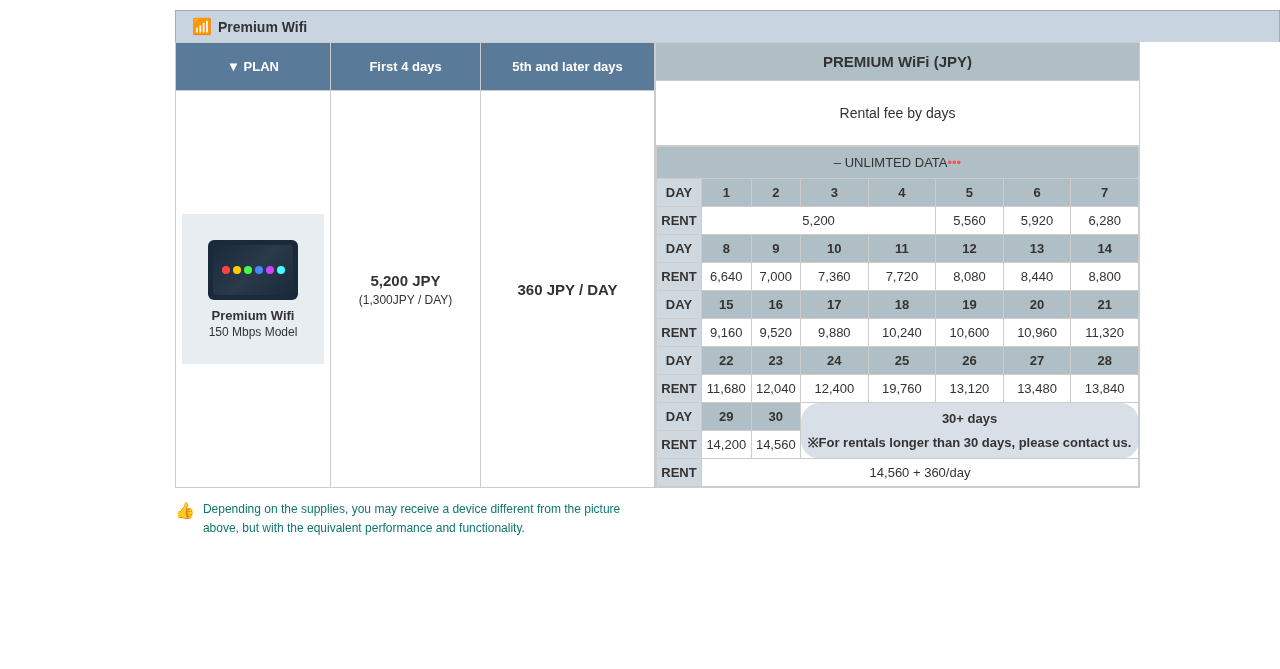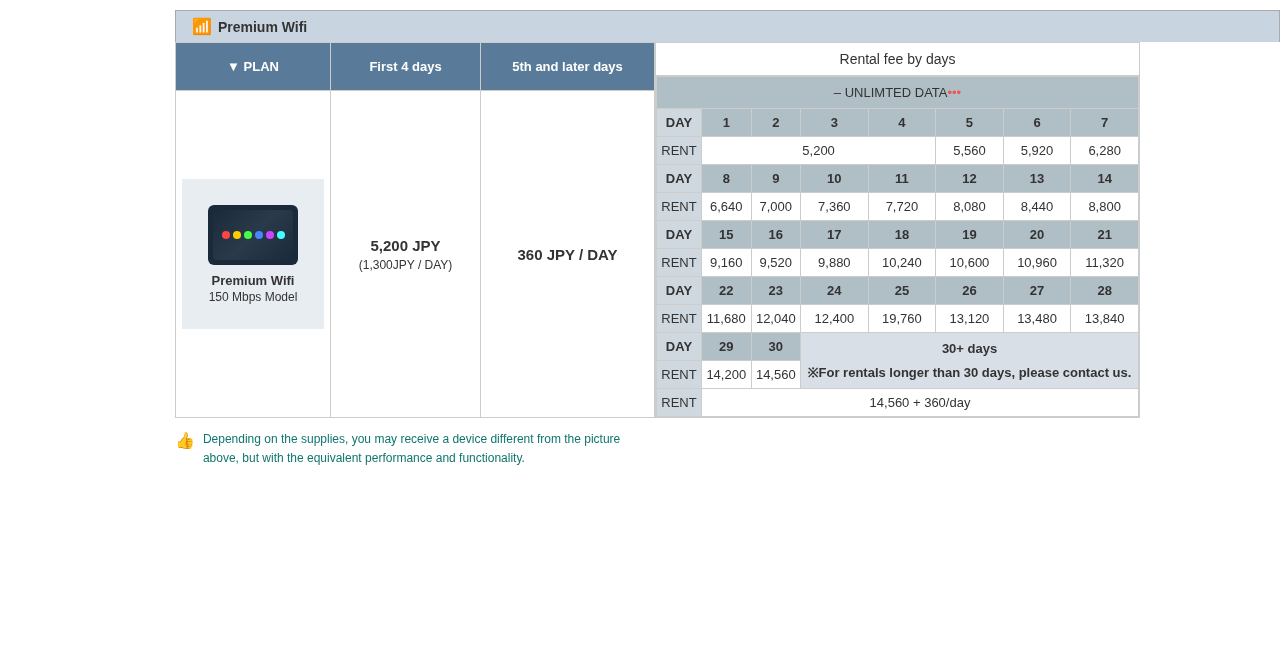--- a/index.html
+++ b/index.html
@@ -167,21 +167,21 @@
       text-align: center;
       font-size: 15px;
       font-weight: bold;
       padding: 10px;
       border-bottom: 1px solid #ccc;
     }
     .pricing-subtitle-row {
       background: #fff;
       text-align: center;
       font-size: 14px;
-      padding: 8px;
+      padding: 24px;
       border-bottom: 1px solid #ccc;
     }
     .pricing-table {
       border-collapse: collapse;
       width: 100%;
     }
     .pricing-table td, .pricing-table th {
       border: 1px solid #ccc;
       text-align: center;
       padding: 6px 4px;
@@ -195,27 +195,28 @@
     }
     .unlimited-dots { color: #e55; }
     .day-row td {
       background: #b0bec5;
       font-weight: bold;
     }
     .rent-row td {
       background: #fff;
     }
     .label-cell {
-      font-weight: normal;
+      font-weight: bold;
       background: #d0d8df !important;
       width: 45px;
     }
     .note-cell {
       font-size: 12px;
       line-height: 1.5;
+      border-radius: 19px;
     }
   </style>
 </head>
 <body>
 
 <div class="page-wrapper">
 
   <div class="wifi-tab">
     <span class="wifi-icon">📶</span>
     <span>Premium Wifi</span>
@@ -252,20 +253,21 @@
           <td class="price-cell">
             <div class="price-main">5,200 JPY</div>
             <div class="price-sub">(1,300JPY / DAY)</div>
           </td>
           <td class="price-cell2">360 JPY / DAY</td>
         </tr>
       </tbody>
     </table>
 
     <div class="pricing-section">
+      <div class="pricing-title-row">PREMIUM WiFi (JPY)</div>
       <div class="pricing-subtitle-row">Rental fee by days</div>
       <table class="pricing-table">
         <tbody>
 
           <tr class="unlimited-row">
             <td colspan="8">
               <span>– UNLIMTED DATA</span><span class="unlimited-dots">•••</span>
             </td>
           </tr>
 

